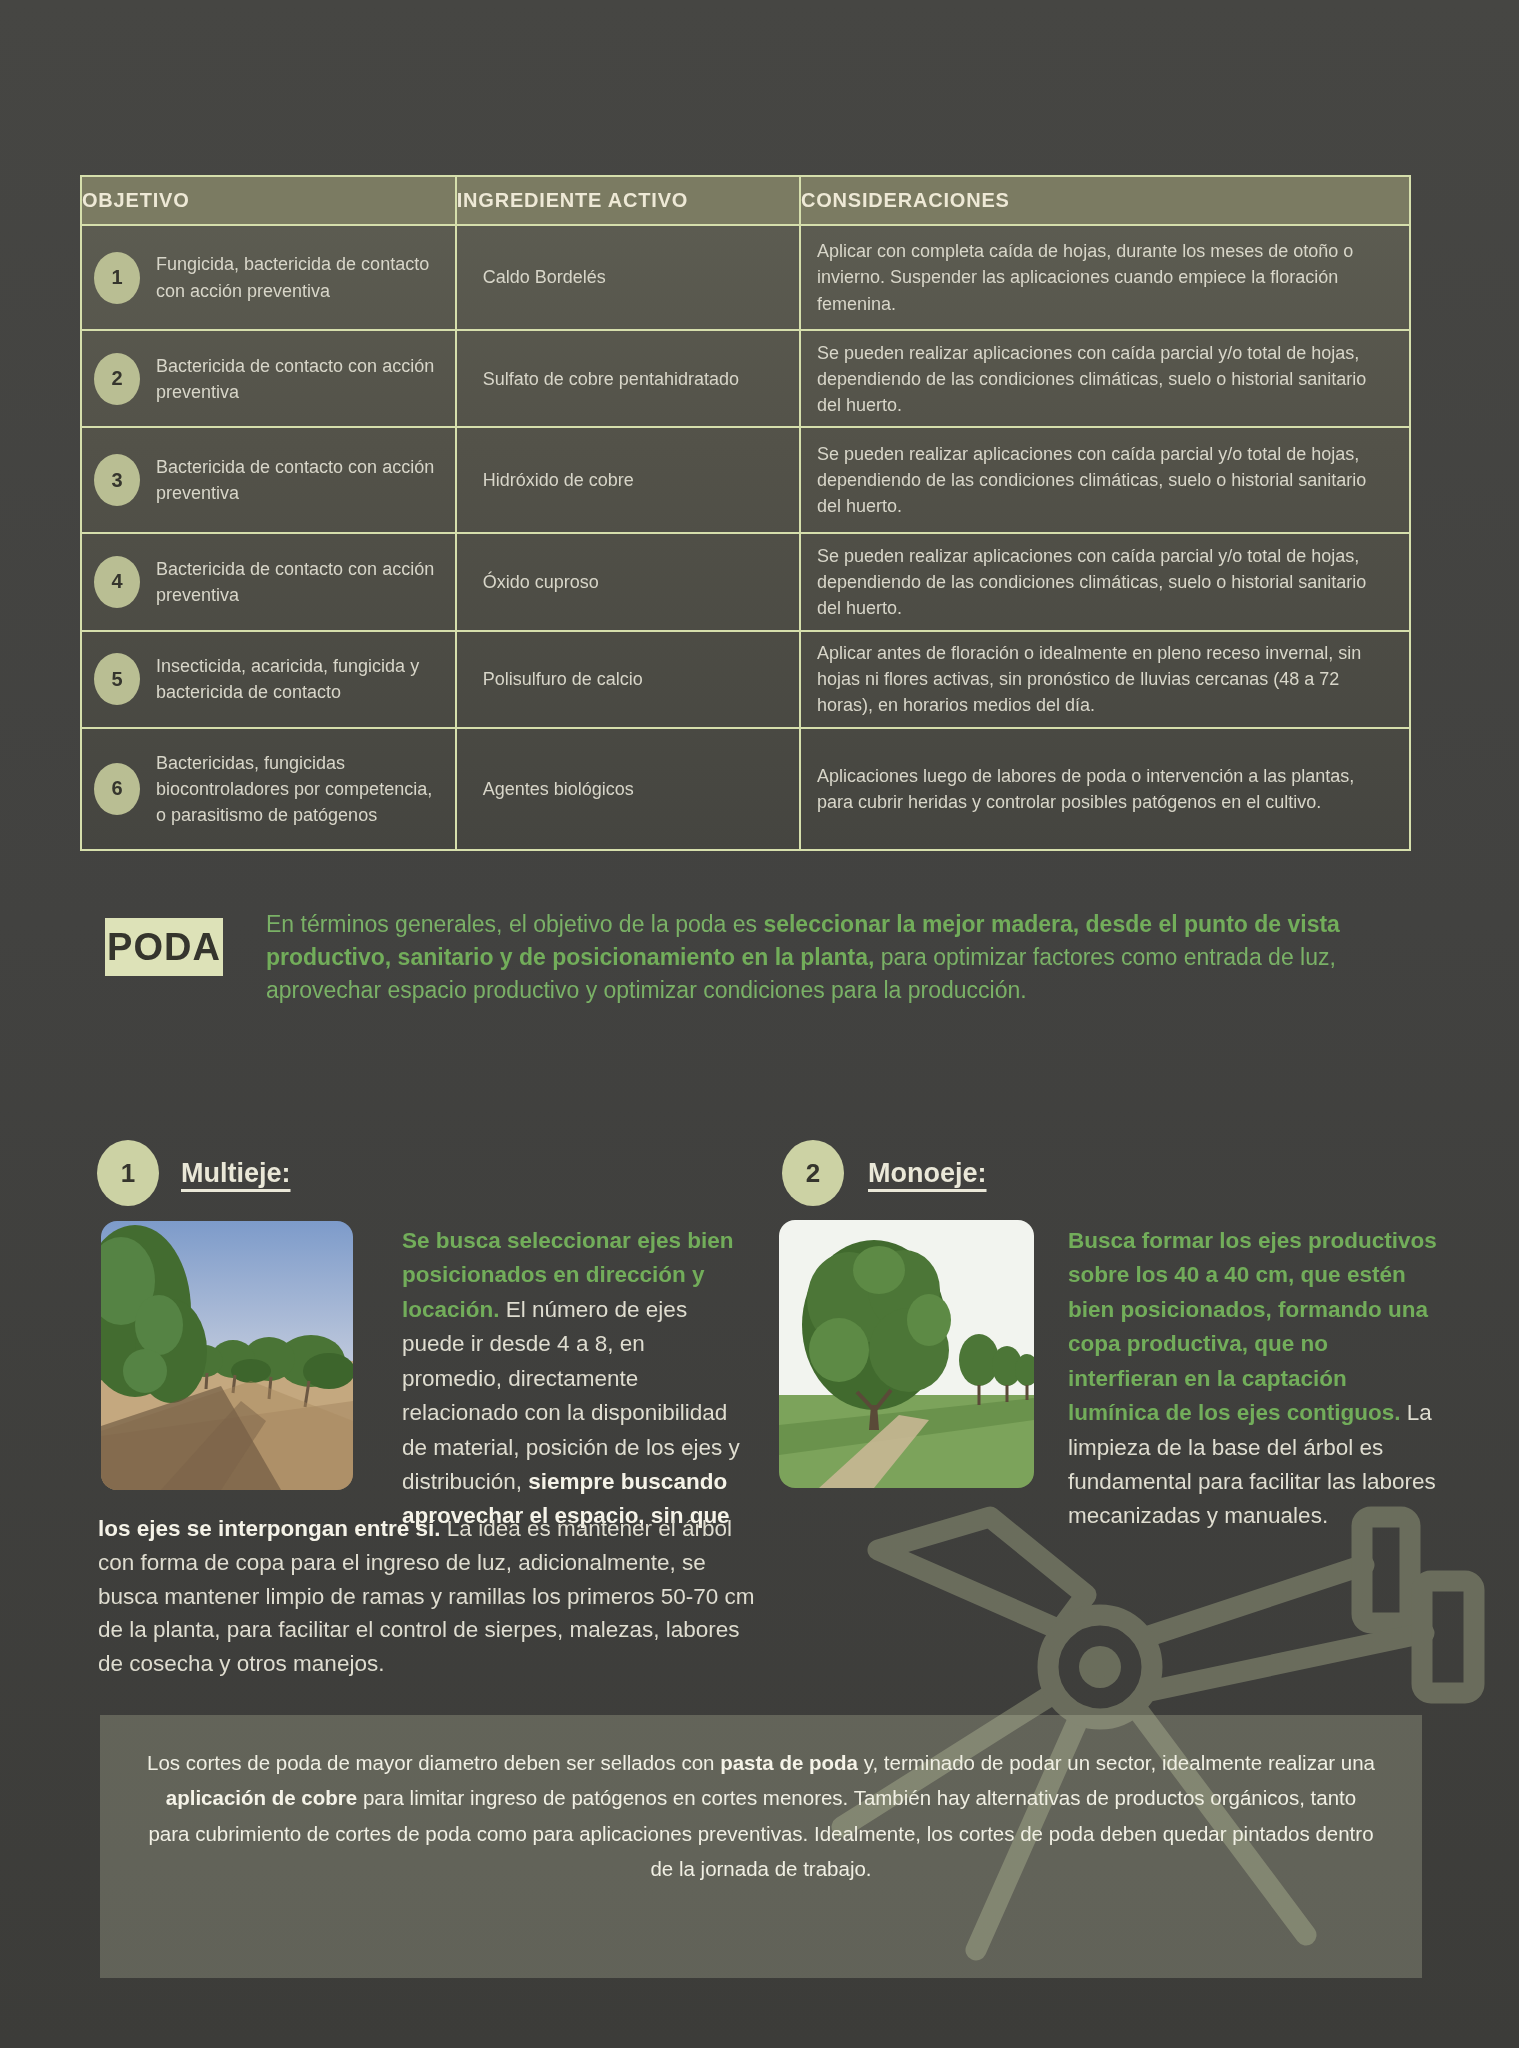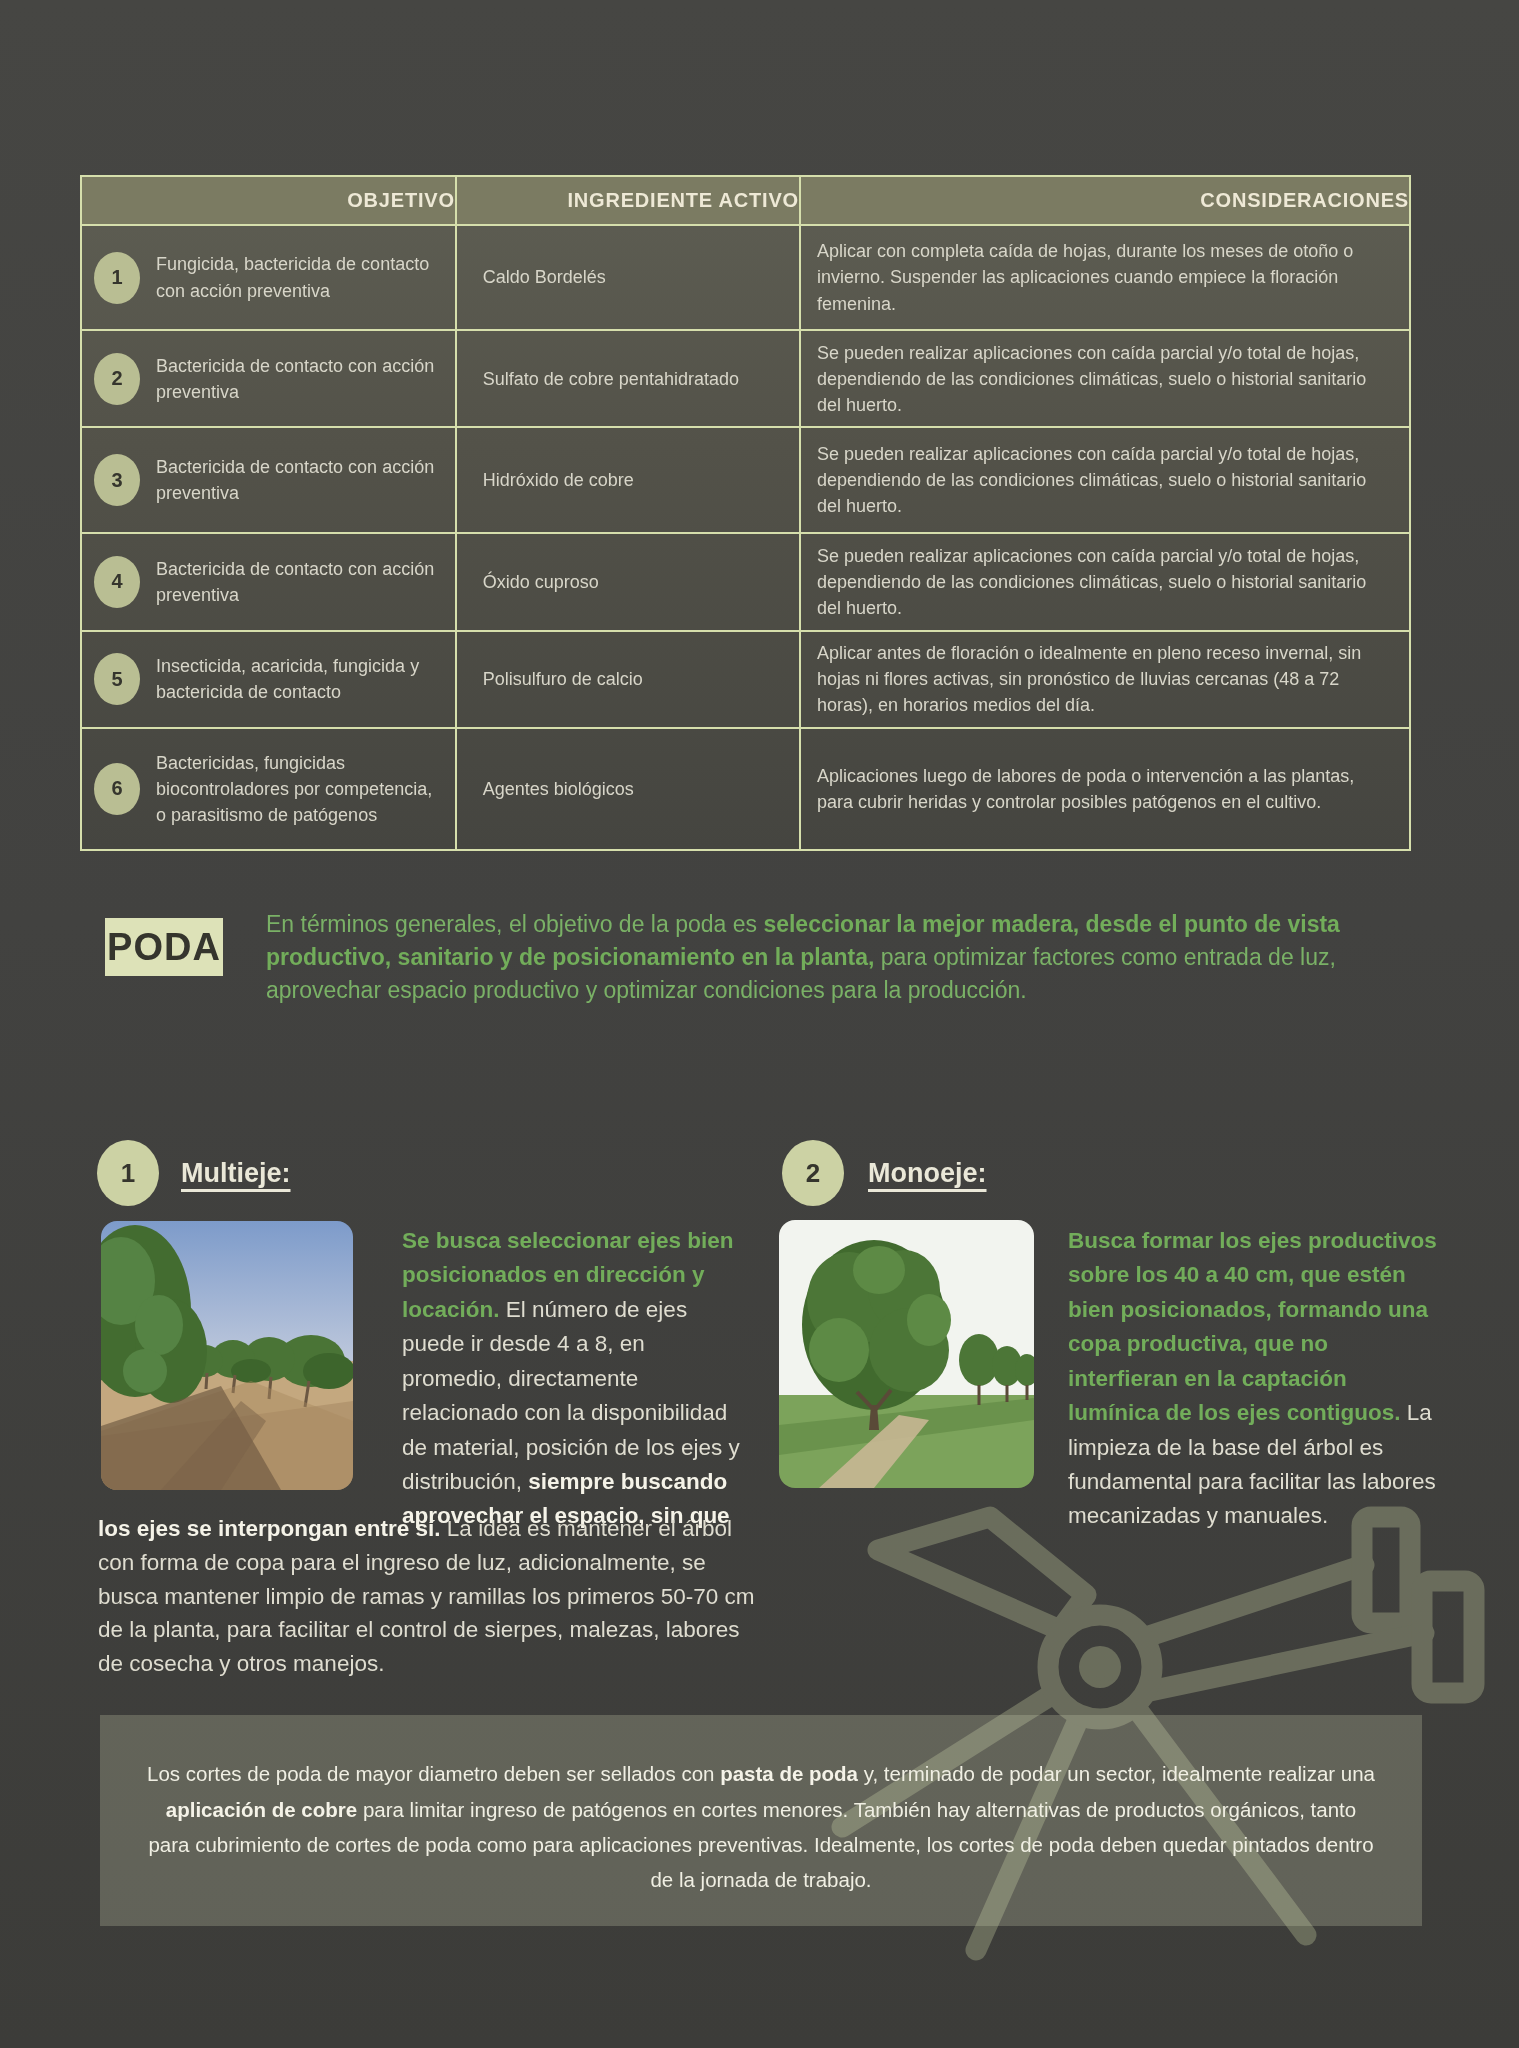--- a/index.html
+++ b/index.html
@@ -36,21 +36,21 @@
   
   .ttable{
     position:absolute;left:80px;top:175px;width:1331px;height:676px;
     border-collapse:collapse;table-layout:fixed;
     background:linear-gradient(180deg,#5e5e53 0%,#535249 40%,#454540 100%);
   }
   .ttable col.c1{width:28.2%;} .ttable col.c2{width:25.9%;} .ttable col.c3{width:45.9%;}
   .ttable th,.ttable td{border:2.5px solid var(--border);}
   .ttable th{
     height:49px;background:var(--header-bg);color:var(--cream);
-    font-size:20px;font-weight:700;letter-spacing:.8px;text-align:right;
+    font-size:20px;font-weight:700;letter-spacing:.8px;text-align:left;
   }
   .ttable td{color:var(--cell-text);font-size:18px;line-height:1.45;vertical-align:middle;}
   td.obj{padding:8px 10px 8px 12px;}
   .obj-inner{display:flex;align-items:center;gap:16px;}
   .numcircle{
     flex:0 0 auto;width:46px;height:52px;border-radius:50%;
     background:var(--circle-sm);color:var(--ink-dark);
     display:flex;align-items:center;justify-content:center;
     font-size:20px;font-weight:700;
   }
@@ -107,23 +107,23 @@
   .cont-text{
     position:absolute;left:98px;top:1512px;width:660px;
     color:#dfddd0;font-size:22.5px;line-height:1.5;
   }
 
   
   .shears{position:absolute;left:828px;top:1505px;width:665px;height:480px;z-index:1;}
 
   
   .bottom-box{
-    position:absolute;left:100px;top:1715px;width:1322px;height:211px;z-index:2;
+    position:absolute;left:100px;top:1715px;width:1322px;height:263px;z-index:2;
     background:rgba(203,209,177,0.26);
-    display:flex;flex-direction:row;align-items:center;
+    display:flex;flex-direction:column;align-items:center;
     padding:30px 45px 17px 45px;text-align:center;
   }
   .bb1{color:#f0efe3;font-size:20.5px;line-height:1.73;max-width:1240px;}
   .bb2{color:#f0efe3;font-size:20.5px;line-height:1.6;margin-top:24px;max-width:1260px;}
 </style>
 </head>
 <body>
 
 <div class="page">
 

